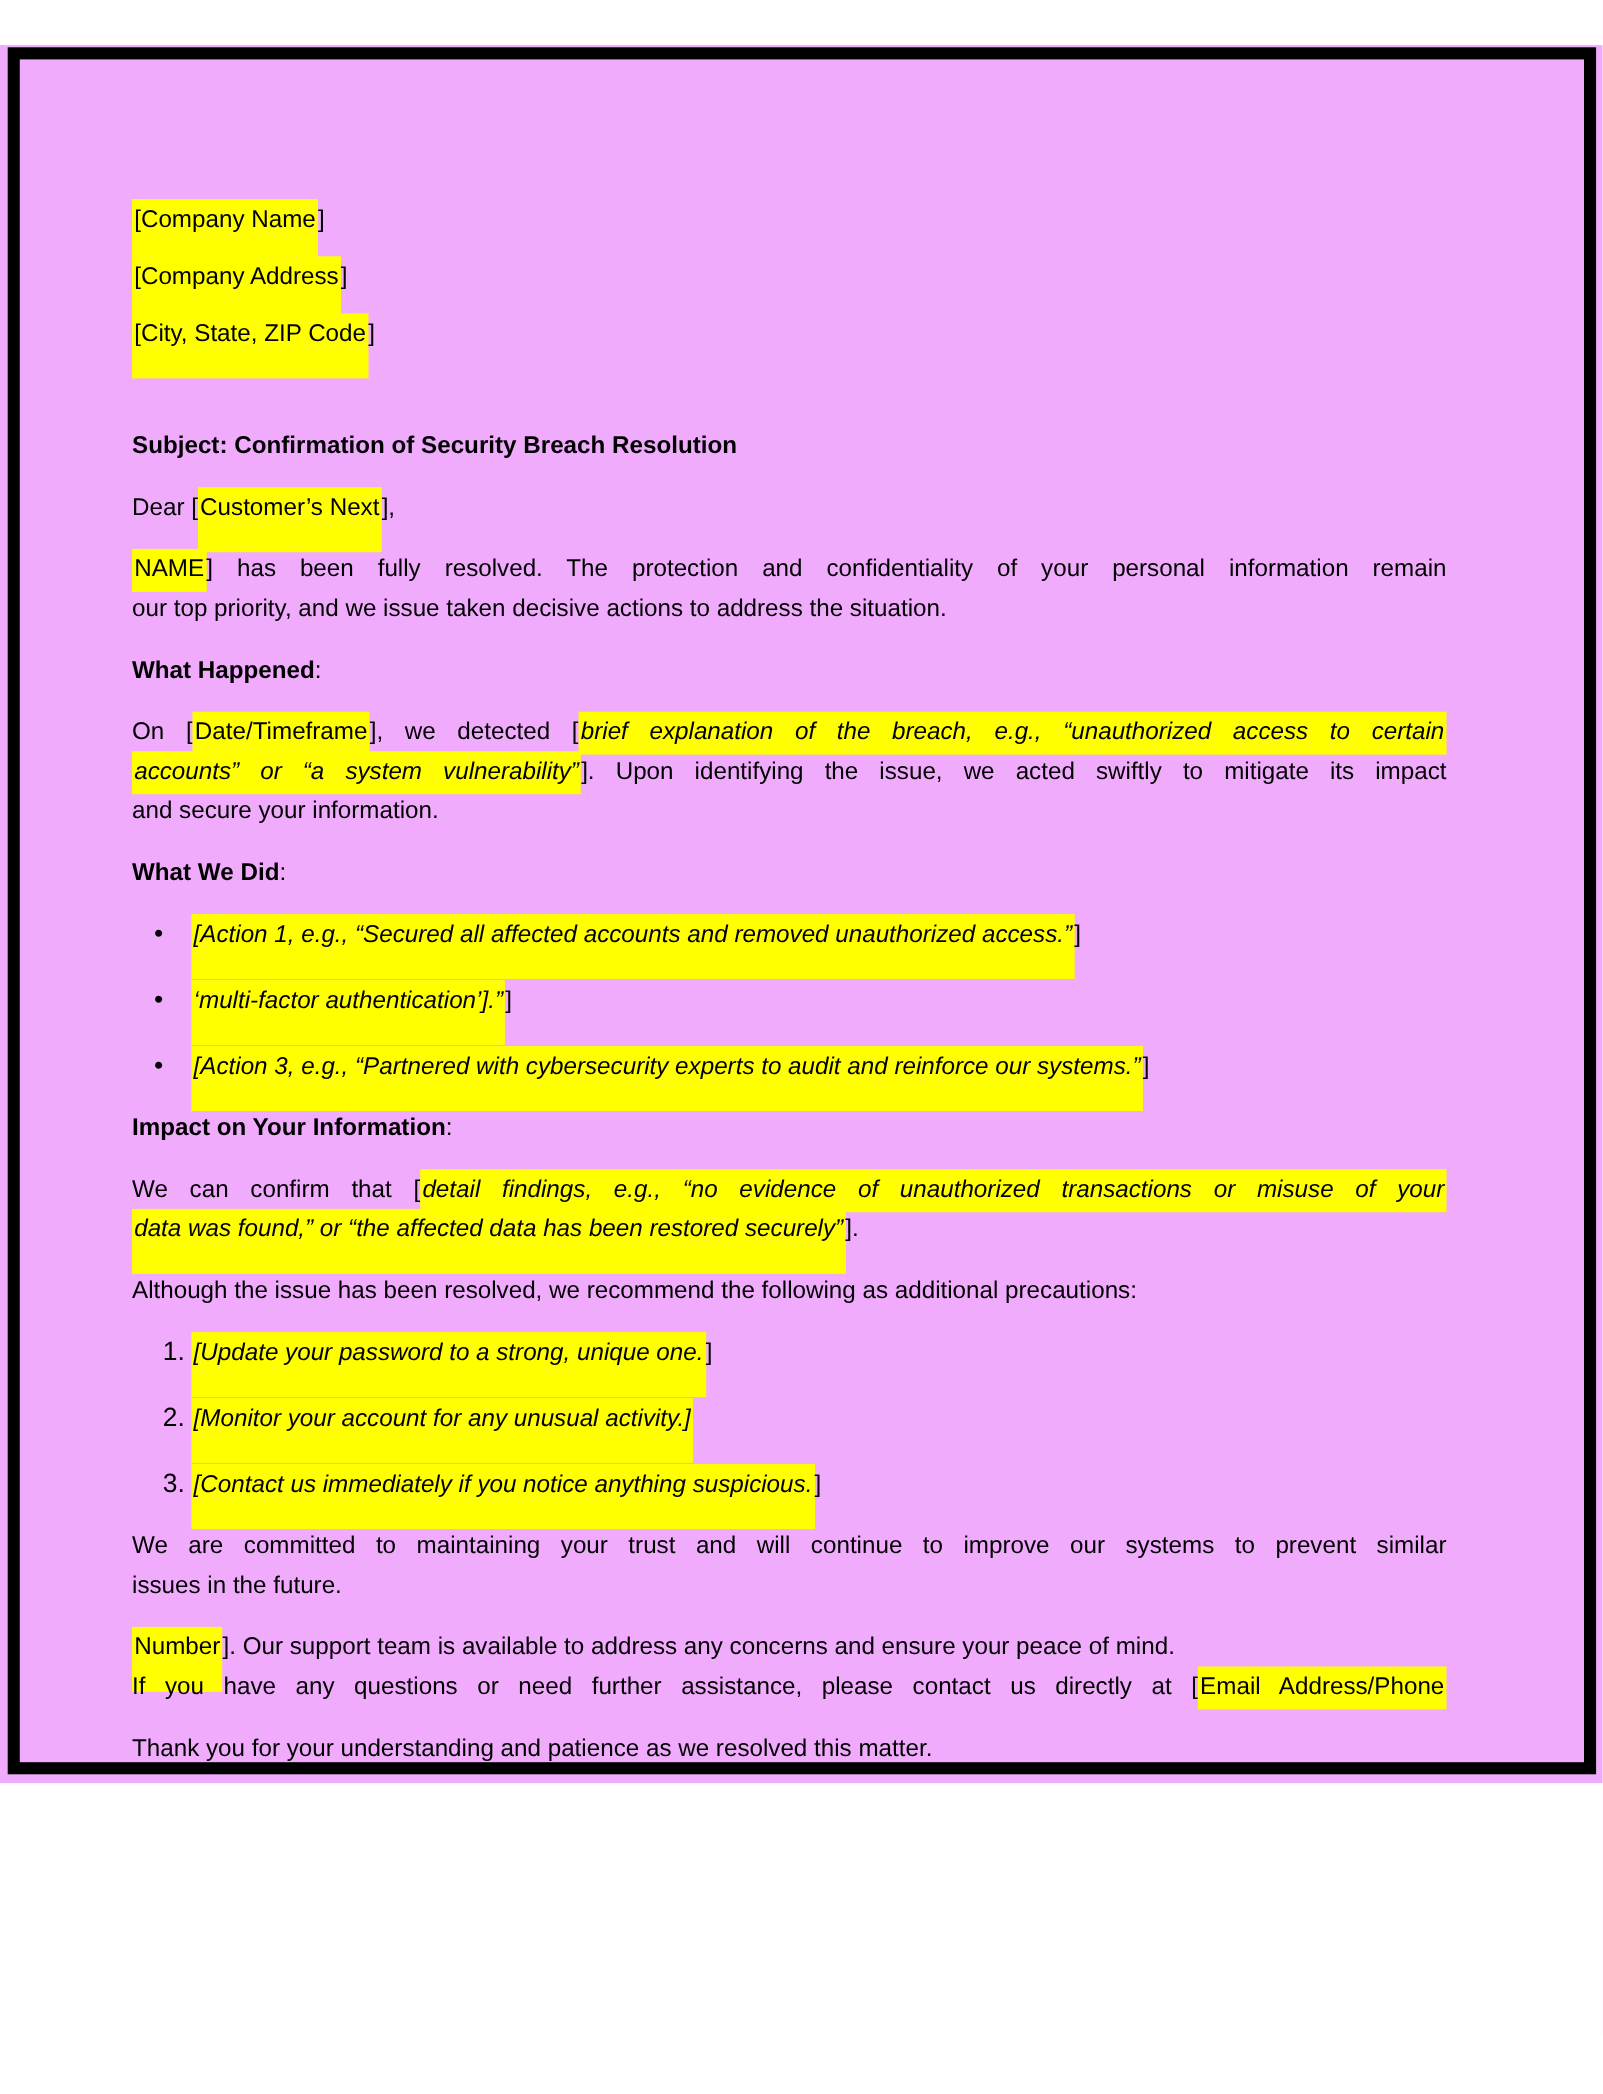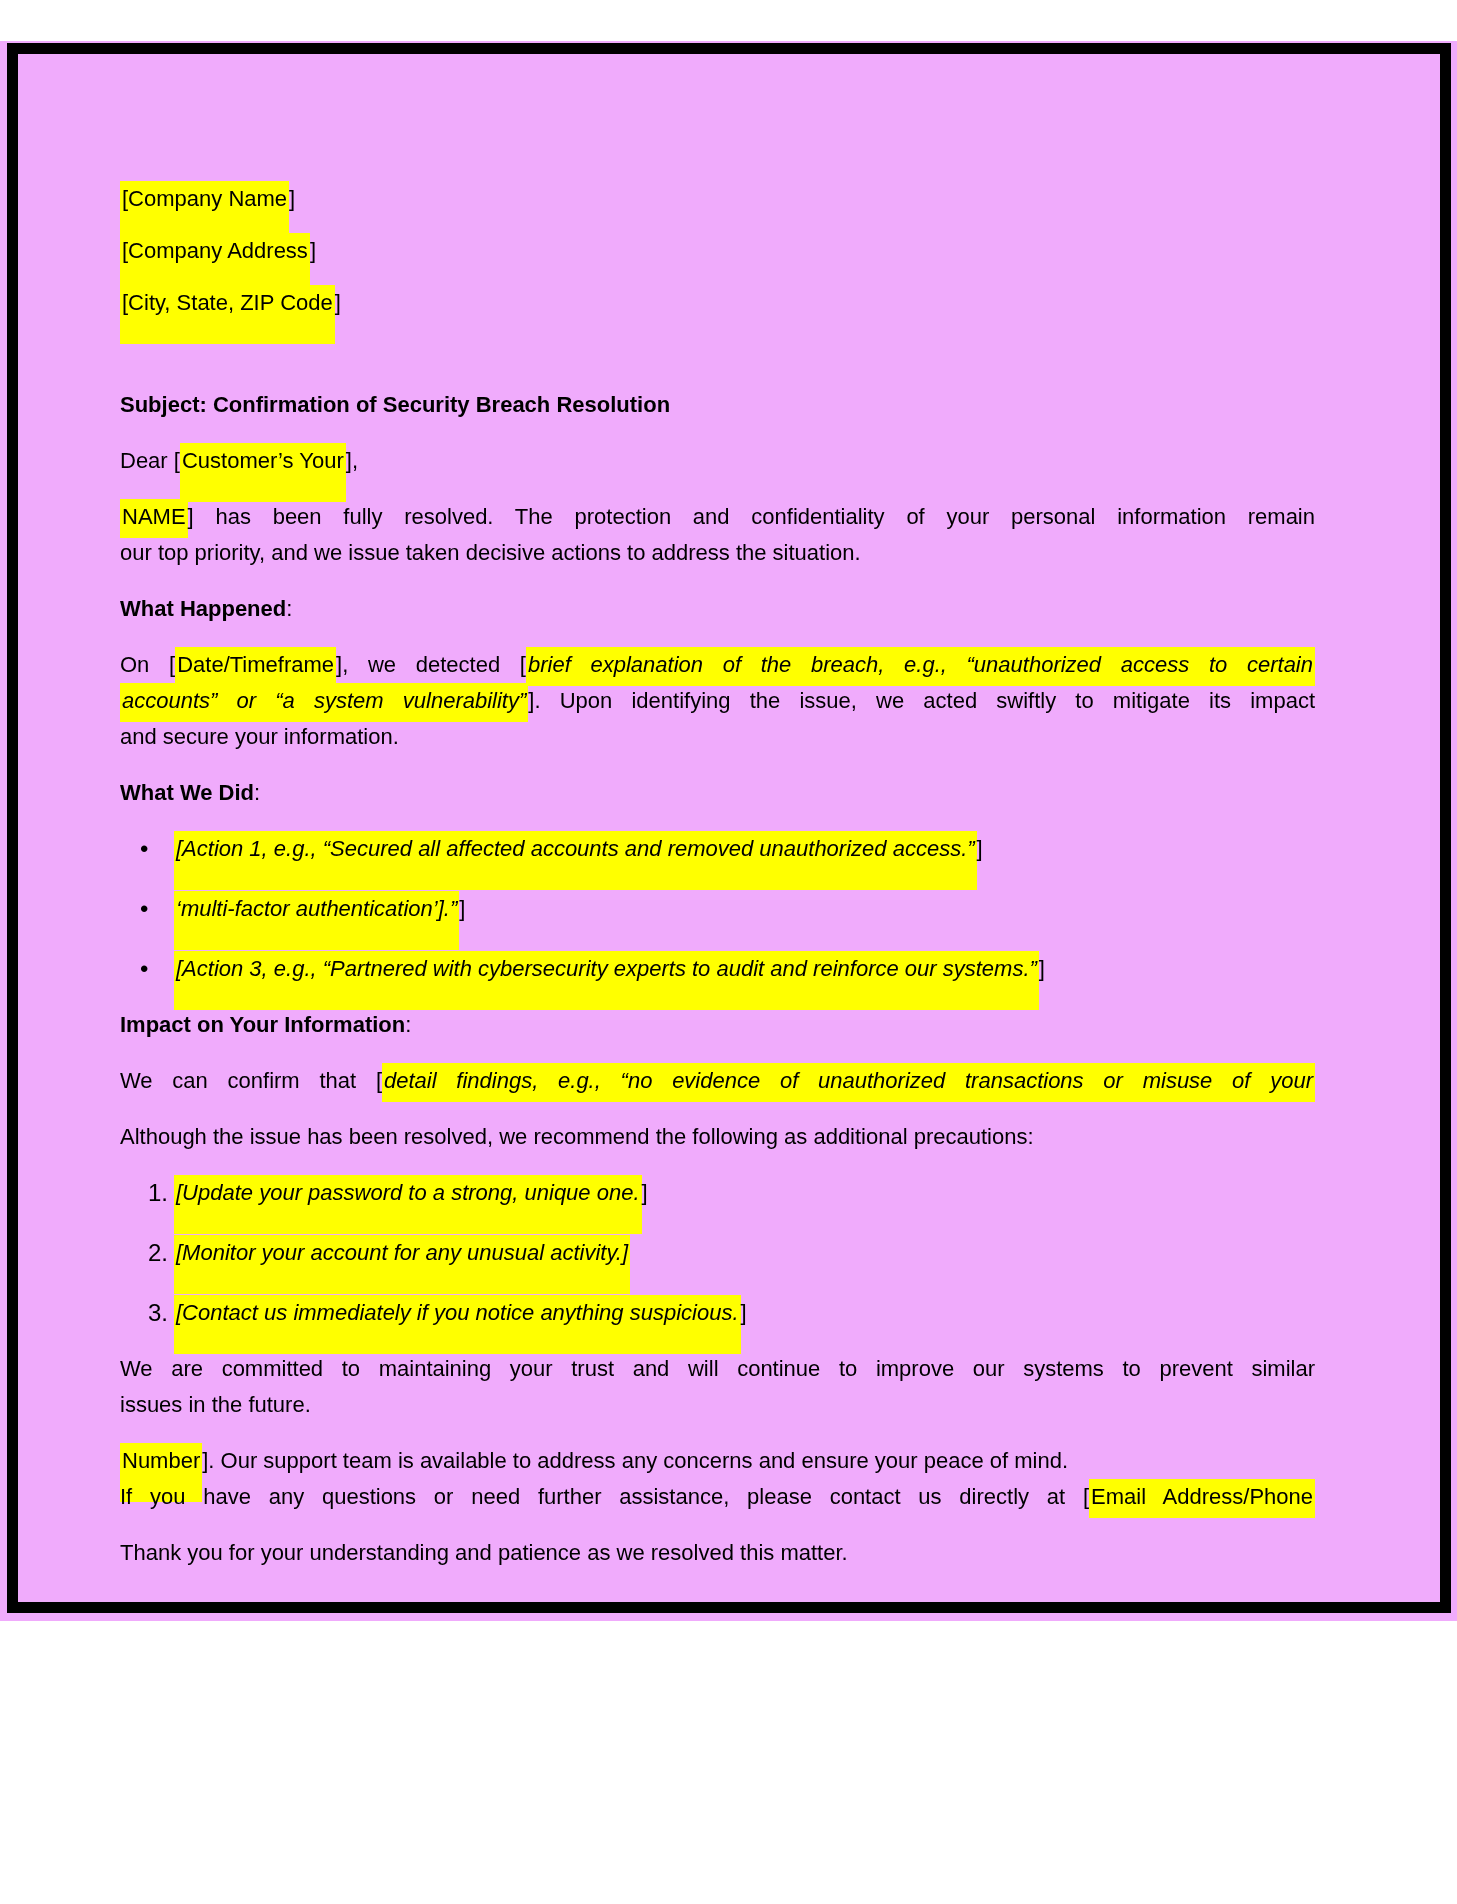--- a/index.html
+++ b/index.html
@@ -35,21 +35,21 @@
         <div class="line"><span class="hl pad">[Company Address</span><span>]</span></div>
       </div>
       <div class="block tight para">
         <div class="line"><span class="hl pad">[City, State, ZIP Code</span><span>]</span></div>
       </div>
       <div style="height: 50px;"></div>
       <div class="block para">
         <div class="line"><span class="bd">Subject: Confirmation of Security Breach Resolution</span></div>
       </div>
       <div class="block para">
-        <div class="line"><span>Dear [</span><span class="hl pad">Customer’s Your</span><span>],</span></div>
+        <div class="line"><span>Dear [</span><span class="hl pad">Customer’s Next</span><span>],</span></div>
       </div>
       <div class="block para">
         <div class="line jl"><span class="hl">NAME</span><span>] has been fully resolved. The protection and confidentiality of your personal information remain</span></div>
         <div class="line"><span>our top priority, and we issue taken decisive actions to address the situation.</span></div>
       </div>
       <div class="block heading">
         <div class="line"><span class="bd">What Happened</span><span>:</span></div>
       </div>
       <div class="block para">
         <div class="line jl"><span>On [</span><span class="hl">Date/Timeframe</span><span>], we detected [</span><span class="hl it">brief explanation of the breach, e.g., “unauthorized access to certain</span></div>
@@ -77,20 +77,21 @@
           <div class="li-body">
             <div class="line"><span class="hl it pad">[Action 3, e.g., “Partnered with cybersecurity experts to audit and reinforce our systems.”</span><span>]</span></div>
           </div>
         </div>
       </div>
       <div class="block heading">
         <div class="line"><span class="bd">Impact on Your Information</span><span>:</span></div>
       </div>
       <div class="block para">
         <div class="line jl"><span>We can confirm that [</span><span class="hl it">detail findings, e.g., “no evidence of unauthorized transactions or misuse of your</span></div>
+        <div class="line"><span class="hl it pad">data was found,” or “the affected data has been restored securely”</span><span>].</span></div>
       </div>
       <div class="block para">
         <div class="line"><span>Although the issue has been resolved, we recommend the following as additional precautions:</span></div>
       </div>
       <div class="list numbers">
         <div class="li">
           <span class="marker">1.</span>
           <div class="li-body">
             <div class="line"><span class="hl it pad">[Update your password to a strong, unique one.</span><span>]</span></div>
           </div>

